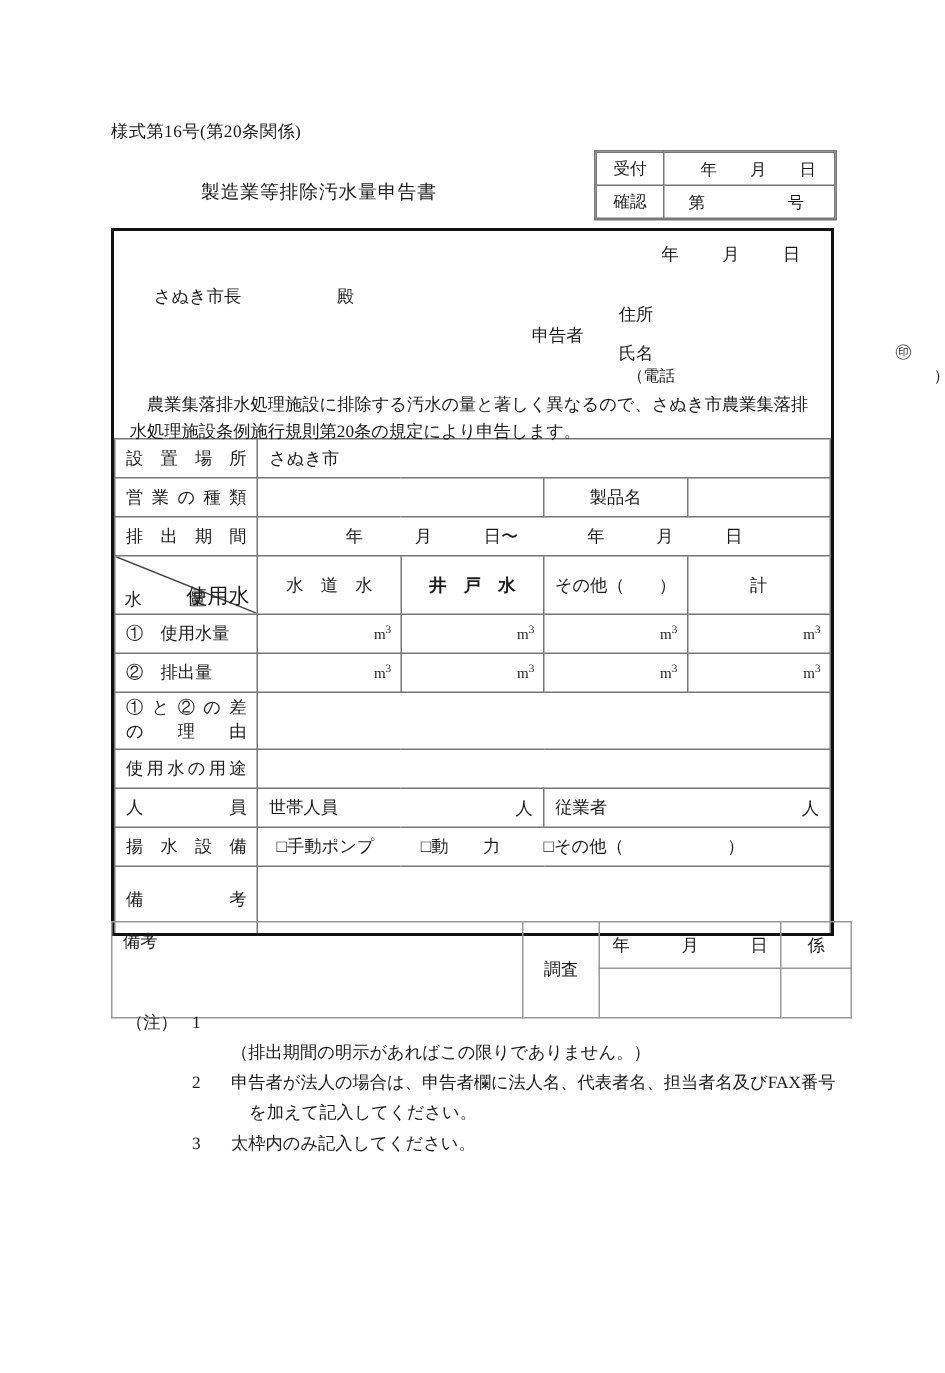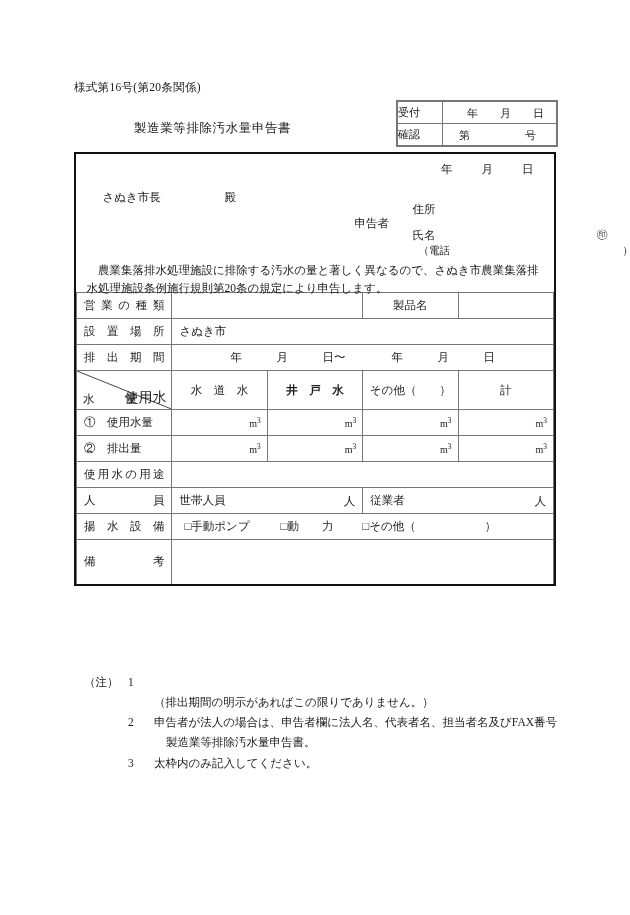--- a/index.html
+++ b/index.html
@@ -11,21 +11,21 @@
   .page{position:absolute;left:0;top:0;width:630px;height:770px;}
 
   
   .form-no{position:absolute;left:74px;top:80px;font-size:11.5px;letter-spacing:.3px;}
   .doc-title{position:absolute;left:134px;top:120px;font-size:12.5px;letter-spacing:.6px;}
 
   
   .receipt{position:absolute;left:396px;top:100px;width:160px;border:1px solid #777;border-collapse:collapse;}
   .receipt table{border-collapse:collapse;width:100%;}
   .receipt td{border:1px solid #777;height:21px;font-size:11px;padding:0;}
-  .rc-lab{width:44px;text-align:left;margin-left:47px;}
+  .rc-lab{width:44px;text-align:center;margin-left:47px;}
   .rc-val{position:relative;}
   .rc-val span{position:absolute;top:50%;transform:translateY(-50%);}
 
   
   .mainframe{position:absolute;left:74px;top:152px;width:482px;border:2px solid #111;box-sizing:border-box;}
   .mt{border-collapse:collapse;width:100%;table-layout:fixed;}
   .mt td{border:1px solid #777;font-size:11.5px;padding:0;vertical-align:middle;}
 
   
   .decl{position:relative;height:138px;}
@@ -119,29 +119,29 @@
         <div class="d-addr">住所</div>
         <div class="d-name">氏名</div>
         <div class="d-seal">㊞</div>
         <div class="d-tel">（電話</div>
         <div class="d-telend">）</div>
         <div class="d-body">農業集落排水処理施設に排除する汚水の量と著しく異なるので、さぬき市農業集落排水処理施設条例施行規則第20条の規定により申告します。</div>
       </td>
           </tr>
 
       <tr class="h26">
+        <td class="lab">設置場所</td>
+        <td colspan="4" class="cellpad">さぬき市</td>
+      </tr>
+
+      <tr class="h26">
         <td class="lab">営業の種類</td>
         <td colspan="2" class="cellpad"></td>
         <td class="ctr" style="width:52px;">製品名</td>
         <td class="cellpad"></td>
-      </tr>
-
-      <tr class="h26">
-        <td class="lab">設置場所</td>
-        <td colspan="4" class="cellpad">さぬき市</td>
       </tr>
 
       <tr class="h26">
         <td class="lab">排出期間</td>
         <td colspan="4" class="ctr period">年　　　月　　　日〜　　　　年　　　月　　　日</td>
       </tr>
 
       <tr>
         <td class="diag">
           <svg class="dline" viewBox="0 0 99 38" preserveAspectRatio="none">
@@ -181,20 +181,27 @@
               <span class="unit">m<sup>3</sup></span>
             </td>
         <td>
               <span class="unit">m<sup>3</sup></span>
             </td>
         <td>
               <span class="unit">m<sup>3</sup></span>
             </td>
       </tr>
 
+      <tr class="h38">
+        <td class="lab2">
+          <span class="ln">①と②の差</span>
+          <span class="ln">の　理　由</span>
+        </td>
+        <td colspan="4" class="cellpad"></td>
+      </tr>
 
       <tr class="h26">
         <td class="lab">使用水の用途</td>
         <td colspan="4" class="cellpad"></td>
       </tr>
 
       <tr class="h26">
         <td class="lab">人　員</td>
         <td colspan="2" style="position:relative;" class="cellpad">
           <span>世帯人員</span>
@@ -217,31 +224,47 @@
 
       <tr class="h44">
         <td class="lab" style="border-bottom:none;">備　考</td>
         <td colspan="4" class="cellpad" style="border-bottom:none;"></td>
       </tr>
 
     </tbody>
       </table>
   </div>
 
+  <div class="lowbox">
+    <table class="lb">
+      <tbody>
+          <tr>
+        <td rowspan="2" class="bk-cell" style="width:266px;height:54px;">備考</td>
+        <td rowspan="2" class="mid" style="width:50px;">調査</td>
+        <td class="mid" style="width:120px;height:30px;">年　　　月　　　日</td>
+        <td class="mid" style="width:46px;height:22px;">係</td>
+      </tr>
+      <tr>
+        <td style="height:24px;"></td>
+        <td style="height:32px;"></td>
+      </tr>
+    </tbody>
+      </table>
+  </div>
 
   <div class="notes">
     <div class="note-row">
       <span class="note-mark">（注）</span>
       <span class="note-num">1</span>
     </div>
     <div class="note-sub">（排出期間の明示があればこの限りでありません。）</div>
     <div class="note-row" style="margin-left:44px;">
       <span class="note-num">2</span>
       <span class="note-txt">申告者が法人の場合は、申告者欄に法人名、代表者名、担当者名及びFAX番号</span>
     </div>
-    <div style="margin-left:82px;">製造業等排除汚水量申告書。</div>
+    <div style="margin-left:82px;">を加えて記入してください。</div>
     <div class="note-row" style="margin-left:44px;">
       <span class="note-num">3</span>
       <span class="note-txt">太枠内のみ記入してください。</span>
     </div>
   </div>
 
 </div>
 
 </body></html>

